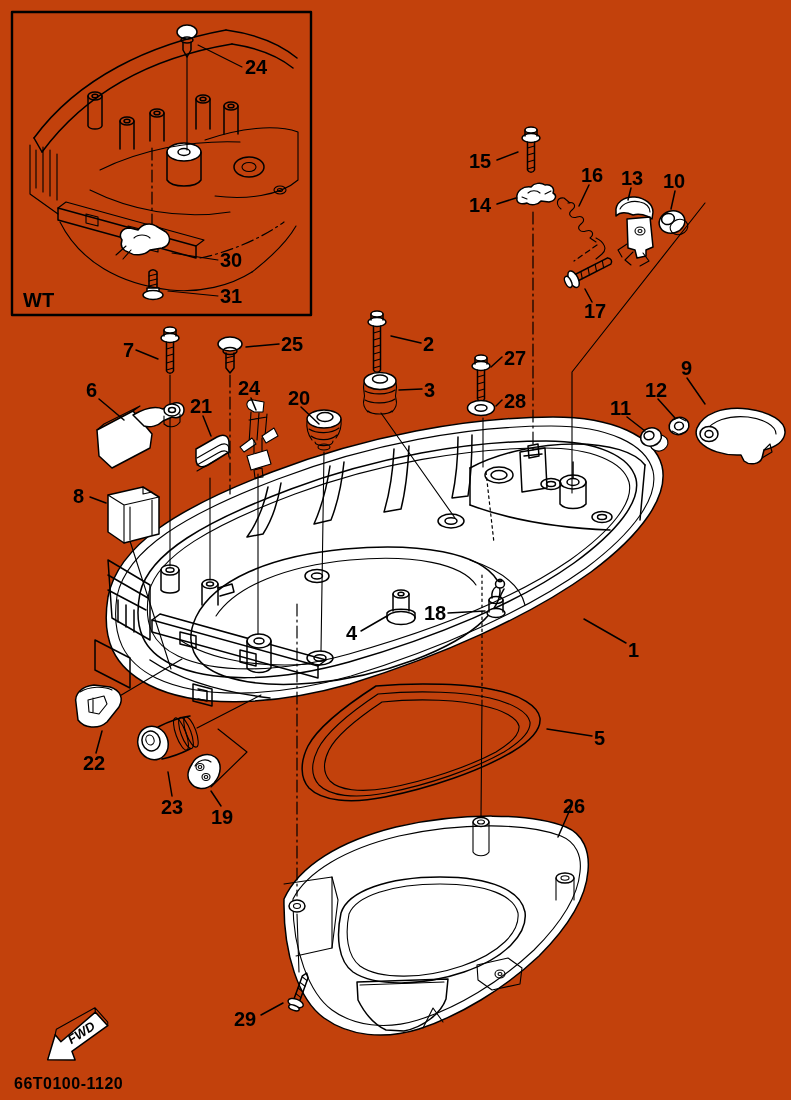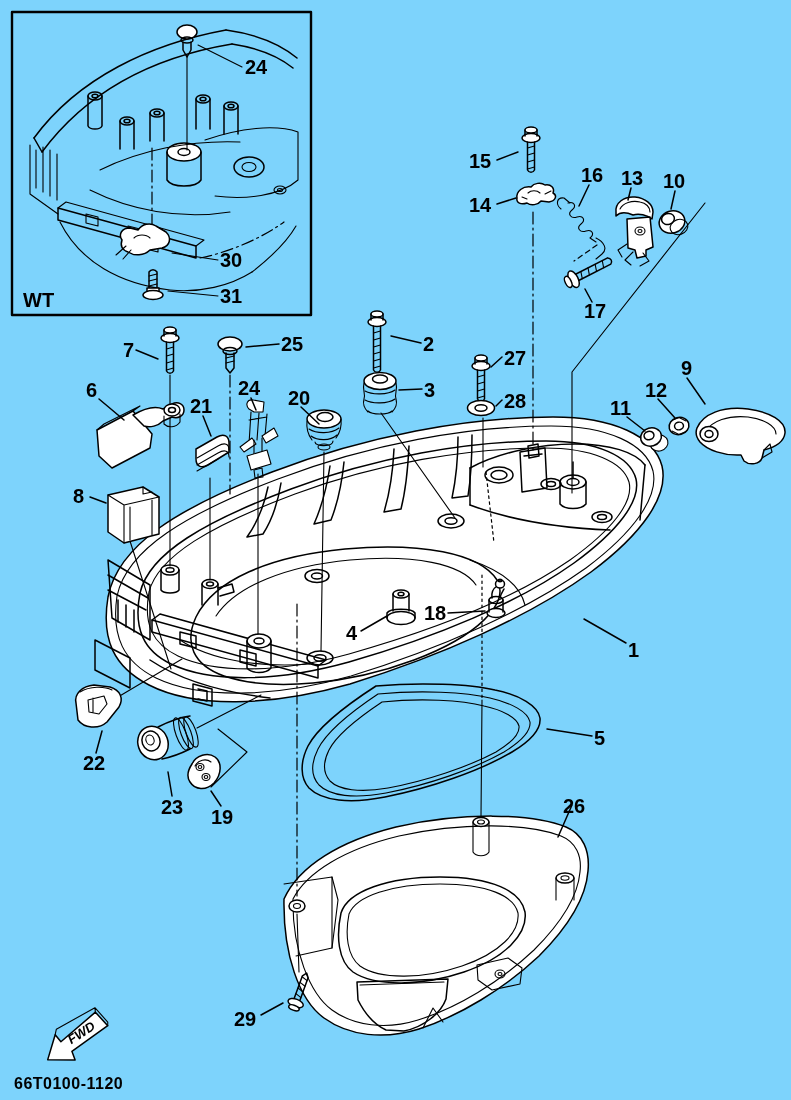--- a/index.html
+++ b/index.html
@@ -1,16 +1,16 @@
 <!DOCTYPE html>
 <html><head>
 <meta charset="utf-8">
 <style>
   html,body{margin:0;padding:0;background:#fff;}
-  #page{position:relative;width:791px;height:1100px;background:#7dd3fc;overflow:hidden;}
+  #page{position:relative;width:791px;height:1100px;background:#c2410c;overflow:hidden;}
   svg{position:absolute;left:0;top:0;}
   svg .ln, svg path, svg line, svg ellipse, svg rect, svg polyline, svg polygon{
     stroke:#000;fill:none;stroke-width:1.5;stroke-linecap:round;stroke-linejoin:round;}
   svg .thin{stroke-width:1.1;}
   svg .thick{stroke-width:2.4;}
   svg .wfill{fill:#ffffff;}
   svg .dashdot{stroke-dasharray:12 4 2 4;stroke-width:1.2;}
   svg .dot{stroke-dasharray:2.5 3.5;stroke-width:1.2;}
   svg .dsh{stroke-dasharray:5 4;stroke-width:1.2;}
   svg text{fill:#000;stroke:none;font-family:"Liberation Sans",sans-serif;font-weight:bold;font-size:20px;}

